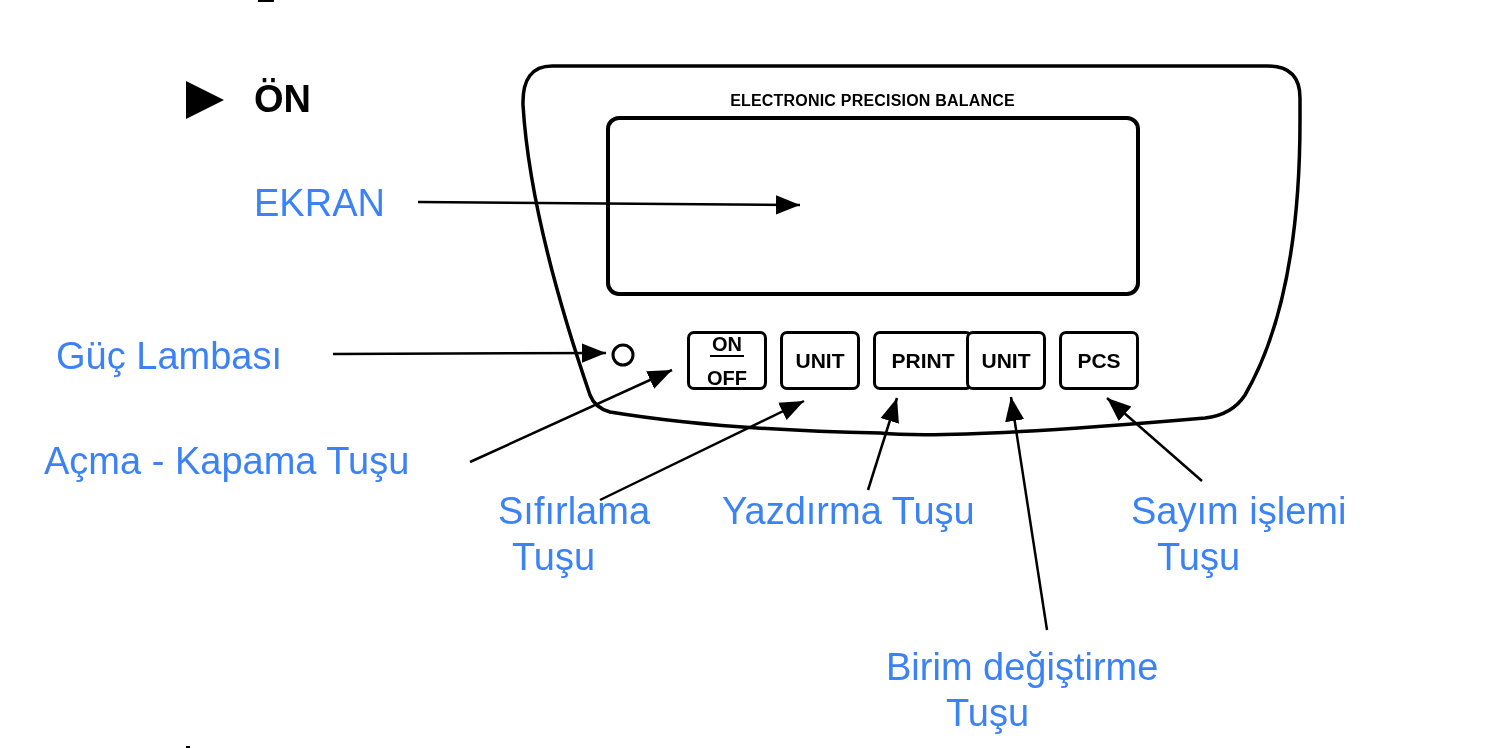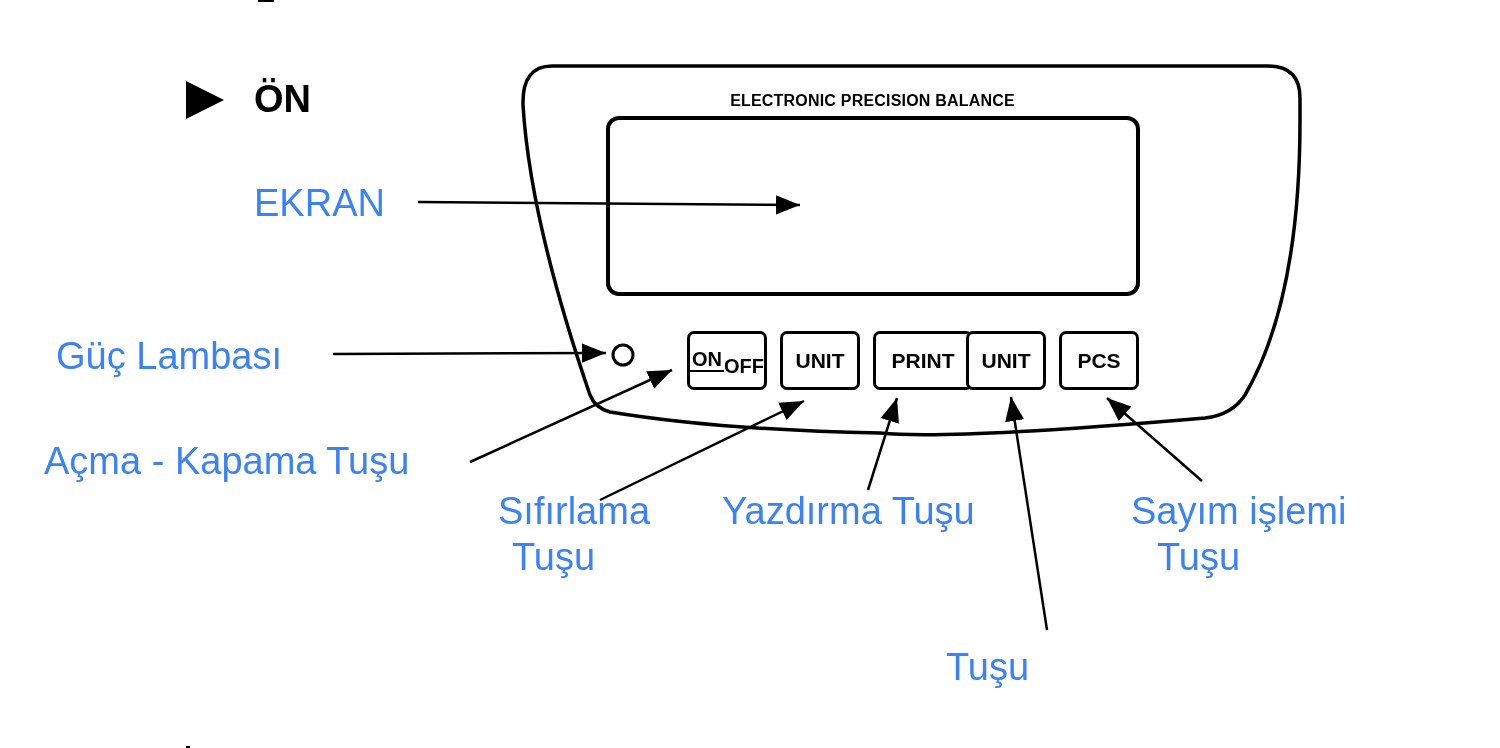--- a/index.html
+++ b/index.html
@@ -10,21 +10,21 @@
            line-height: 46px; white-space: nowrap; color: #3b82f6; }
     .heading { position: absolute; left: 186px; top: 78px; display: flex; align-items: center; }
     .heading .tri { width: 0; height: 0; border-top: 19px solid transparent; border-bottom: 19px solid transparent;
                     border-left: 38px solid #000; margin-right: 30px; }
     .heading .txt { font-family: "Liberation Sans", sans-serif; font-weight: bold; font-size: 38px; }
     .brand { position: absolute; left: 605px; top: 92px; width: 535px; text-align: center;
              font-family: "Liberation Sans", sans-serif; font-weight: bold; font-size: 16px; letter-spacing: 0.2px; }
     .key { position: absolute; top: 331px; height: 59px; border: 3px solid #000; border-radius: 7px;
            box-sizing: border-box; display: flex; align-items: center; justify-content: center;
            font-family: "Liberation Sans", sans-serif; font-weight: bold; font-size: 21px; background: #fff; }
-    .key.onoff { flex-direction: row; font-size: 20px; line-height: 20px; }
+    .key.onoff { flex-direction: column; font-size: 20px; line-height: 20px; }
     .key.onoff .top { border-bottom: 2px solid #000; padding: 0 2px 1px 2px; }
     .key.onoff .bot { padding-top: 11px; }
     .top-mark { position: absolute; left: 258px; top: 0; width: 16px; height: 2px; background: #000; }
     .bottom-mark { position: absolute; left: 186px; top: 746px; width: 4px; height: 2px; background: #000; }
   </style>
 </head>
 <body>
 
 <div class="top-mark"></div>
 <div class="bottom-mark"></div>
@@ -88,19 +88,20 @@
 <div class="lbl" style="left:498px; top:488px;">
   <div>Sıfırlama</div>
   <div style="padding-left:14px;">Tuşu</div>
 </div>
 
 <div class="lbl" style="left:722px; top:488px;">
   <div>Yazdırma Tuşu</div>
 </div>
 
 <div class="lbl" style="left:886px; top:644px;">
+  <div>Birim değiştirme</div>
   <div style="padding-left:60px;">Tuşu</div>
 </div>
 
 <div class="lbl" style="left:1131px; top:488px;">
   <div>Sayım işlemi</div>
   <div style="padding-left:26px;">Tuşu</div>
 </div>
 
 </body></html>

